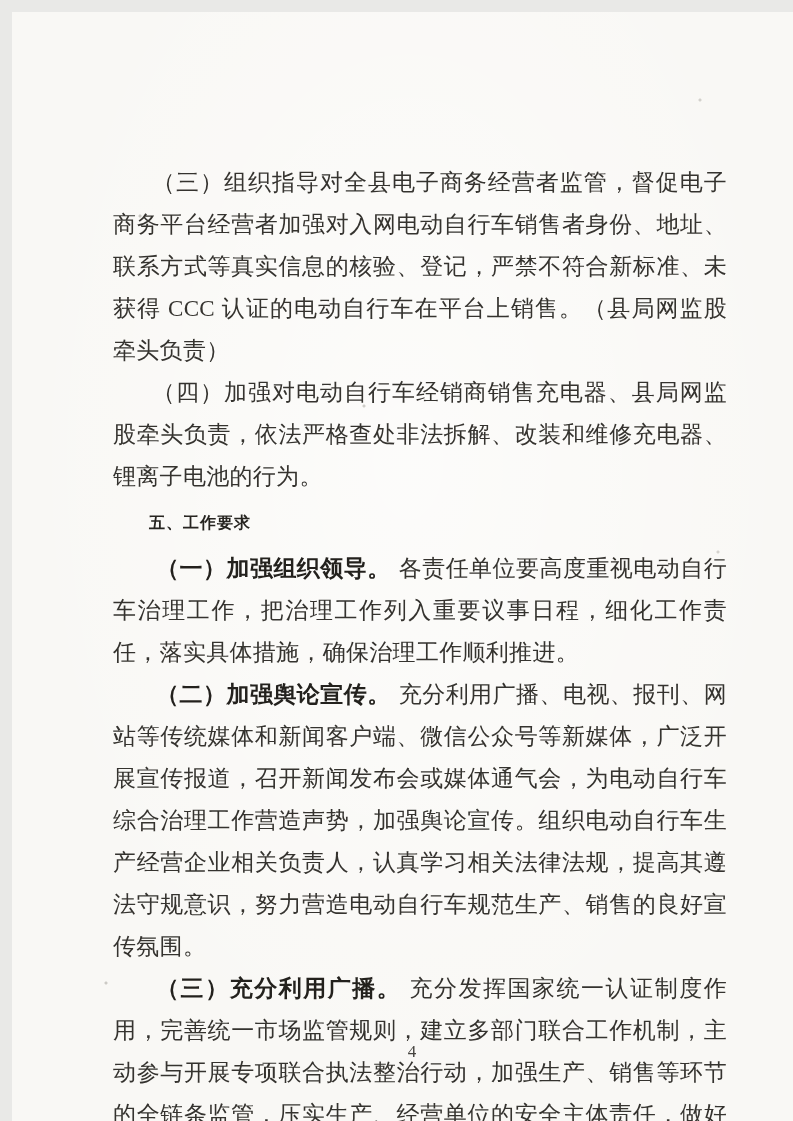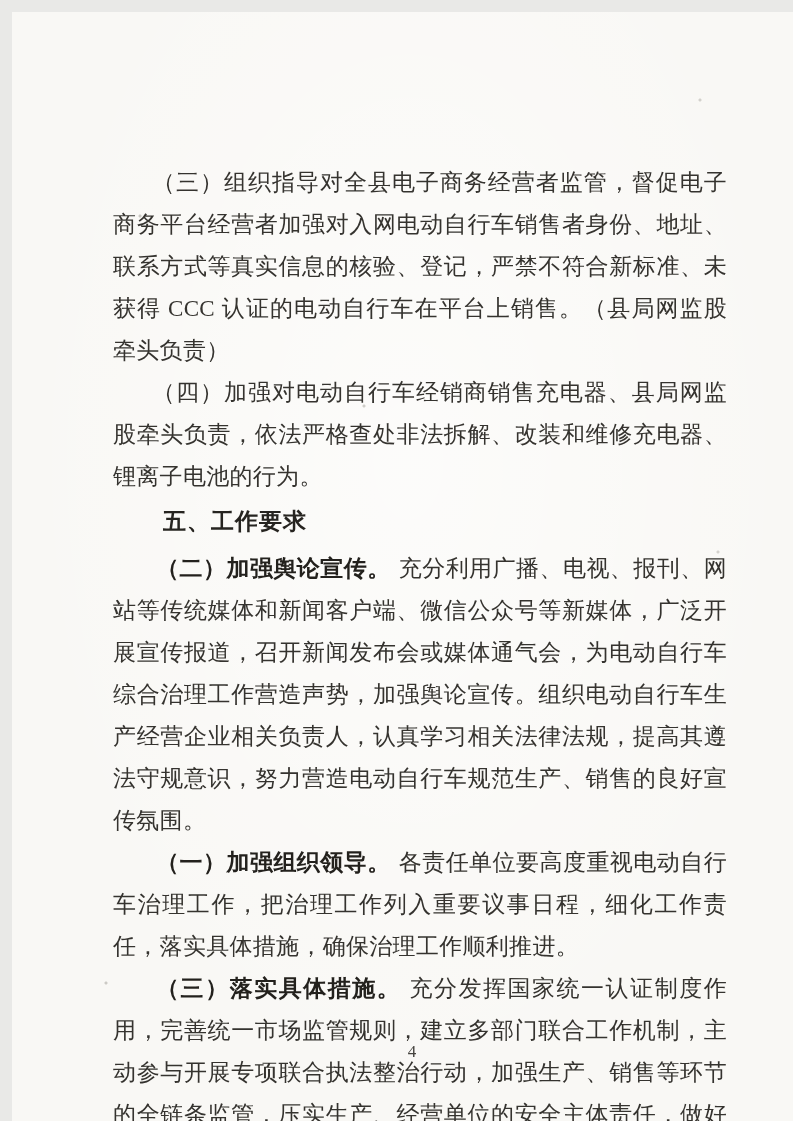--- a/index.html
+++ b/index.html
@@ -45,22 +45,22 @@
     text-align: justify;
     letter-spacing: 0.3px;
   }
 
   p.body-para {
     text-indent: 1.7em;
     margin: 0;
   }
 
   .section-heading {
-    font-family: Liberation Mono, monospace;
-    font-size: 23px;
+    font-family: Liberation Serif, serif;
+    font-size: 16px;
     font-weight: 700;
     line-height: 42px;
     color: #262420;
     text-indent: 2em;
     letter-spacing: 1px;
   }
 
   .para-lead {
     font-weight: 700;
     color: #23211d;
@@ -86,25 +86,25 @@
 <div class="page">
 
   <div class="content">
 
     <p class="body-para">（三）组织指导对全县电子商务经营者监管，督促电子商务平台经营者加强对入网电动自行车销售者身份、地址、联系方式等真实信息的核验、登记，严禁不符合新标准、未获得 CCC 认证的电动自行车在平台上销售。（县局网监股牵头负责）</p>
 
     <p class="body-para">（四）加强对电动自行车经销商销售充电器、县局网监股牵头负责，依法严格查处非法拆解、改装和维修充电器、锂离子电池的行为。</p>
 
     <h2 class="section-heading">五、工作要求</h2>
 
+    <p class="body-para"><span class="para-lead">（一）加强组织领导。</span><span>各责任单位要高度重视电动自行车治理工作，把治理工作列入重要议事日程，细化工作责任，落实具体措施，确保治理工作顺利推进。</span></p>
+
     <p class="body-para"><span class="para-lead">（二）加强舆论宣传。</span><span>充分利用广播、电视、报刊、网站等传统媒体和新闻客户端、微信公众号等新媒体，广泛开展宣传报道，召开新闻发布会或媒体通气会，为电动自行车综合治理工作营造声势，加强舆论宣传。组织电动自行车生产经营企业相关负责人，认真学习相关法律法规，提高其遵法守规意识，努力营造电动自行车规范生产、销售的良好宣传氛围。</span></p>
 
-    <p class="body-para"><span class="para-lead">（一）加强组织领导。</span><span>各责任单位要高度重视电动自行车治理工作，把治理工作列入重要议事日程，细化工作责任，落实具体措施，确保治理工作顺利推进。</span></p>
-
-    <p class="body-para"><span class="para-lead">（三）落实具体措施。</span><span>充分发挥国家统一认证制度作用，完善统一市场监管规则，建立多部门联合工作机制，主动参与开展专项联合执法整治行动，加强生产、销售等环节的全链条监管，压实生产、经营单位的安全主体责任，做好线上线下一体化监管</span></p>
+    <p class="body-para"><span class="para-lead">（三）充分利用广播。</span><span>充分发挥国家统一认证制度作用，完善统一市场监管规则，建立多部门联合工作机制，主动参与开展专项联合执法整治行动，加强生产、销售等环节的全链条监管，压实生产、经营单位的安全主体责任，做好线上线下一体化监管</span></p>
 
   </div>
 
   <div class="page-footer">
     <span class="page-number">4</span>
   </div>
 
 </div>
 
 </body></html>

